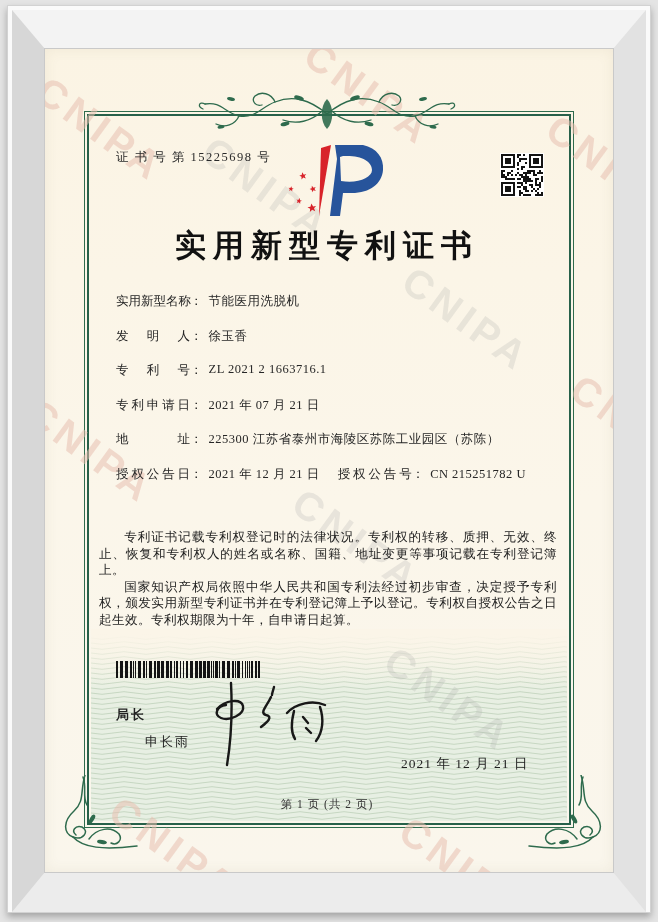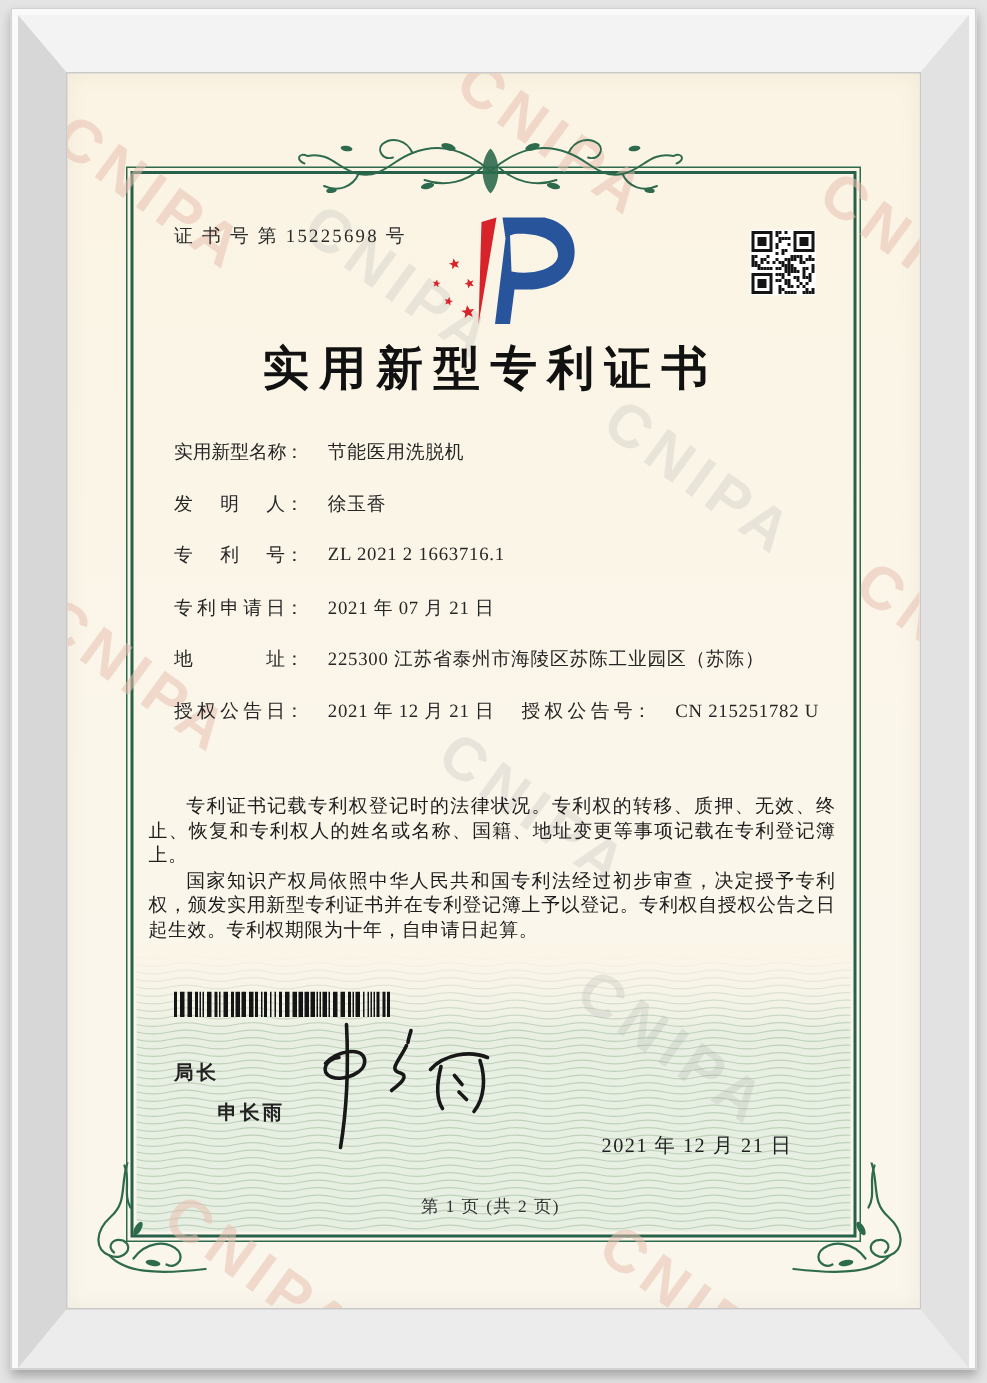--- a/index.html
+++ b/index.html
@@ -41,32 +41,32 @@
   .abs{position:absolute;}
 
   .certno{left:71px;top:100px;font-size:12.5px;letter-spacing:1.5px;color:#2a2a2a;}
   .title{left:42px;top:176px;width:480px;text-align:center;font-size:31px;font-weight:bold;
          letter-spacing:7px;color:#111;}
 
   .rows{left:71px;top:244px;width:440px;font-size:12.5px;color:#262626;}
   .row{height:34.5px;white-space:nowrap;}
   .flabel{display:inline-block;width:74px;text-align:justify;text-align-last:justify;vertical-align:top;}
   .fcolon{display:inline-block;vertical-align:top;}
-  .fvalue{margin-left:16px;letter-spacing:.5px;}
+  .fvalue{margin-left:6px;letter-spacing:.5px;}
   .grant{margin-left:18px;}
 
   .paras{left:54px;top:480px;width:458px;font-size:12.6px;line-height:16.6px;color:#1d1d1d;
          text-align:justify;letter-spacing:.4px;}
   .paras p{margin:0;text-indent:2em;}
 
   .barcode{left:71px;top:612px;}
   .signer-title{left:71px;top:657px;font-family:"Liberation Sans","DejaVu Sans",sans-serif;
                 font-size:13px;font-weight:600;letter-spacing:2px;color:#222;}
   .signer-name{left:71px;top:684px;font-family:"Liberation Sans","DejaVu Sans",sans-serif;
-               font-size:13px;font-weight:700;letter-spacing:2px;color:#222;padding-left:29px;}
+               font-size:13px;font-weight:400;letter-spacing:2px;color:#222;padding-left:29px;}
   .sig{left:150px;top:620px;}
   .issue-date{left:356px;top:706px;font-size:13.5px;color:#1e1e1e;letter-spacing:1px;}
   .pageinfo{left:42px;top:748px;width:480px;text-align:center;font-size:11.5px;color:#333;letter-spacing:1px;}
   .footnote{left:42px;top:780px;width:480px;text-align:center;}
   .footnote span{display:inline-block;background:#fdfdfb;padding:2px 10px;font-size:11.5px;
                  color:#222;letter-spacing:2px;}
 
   .logo{left:238px;top:95px;}
   .qr{left:455px;top:104px;}
 </style>

